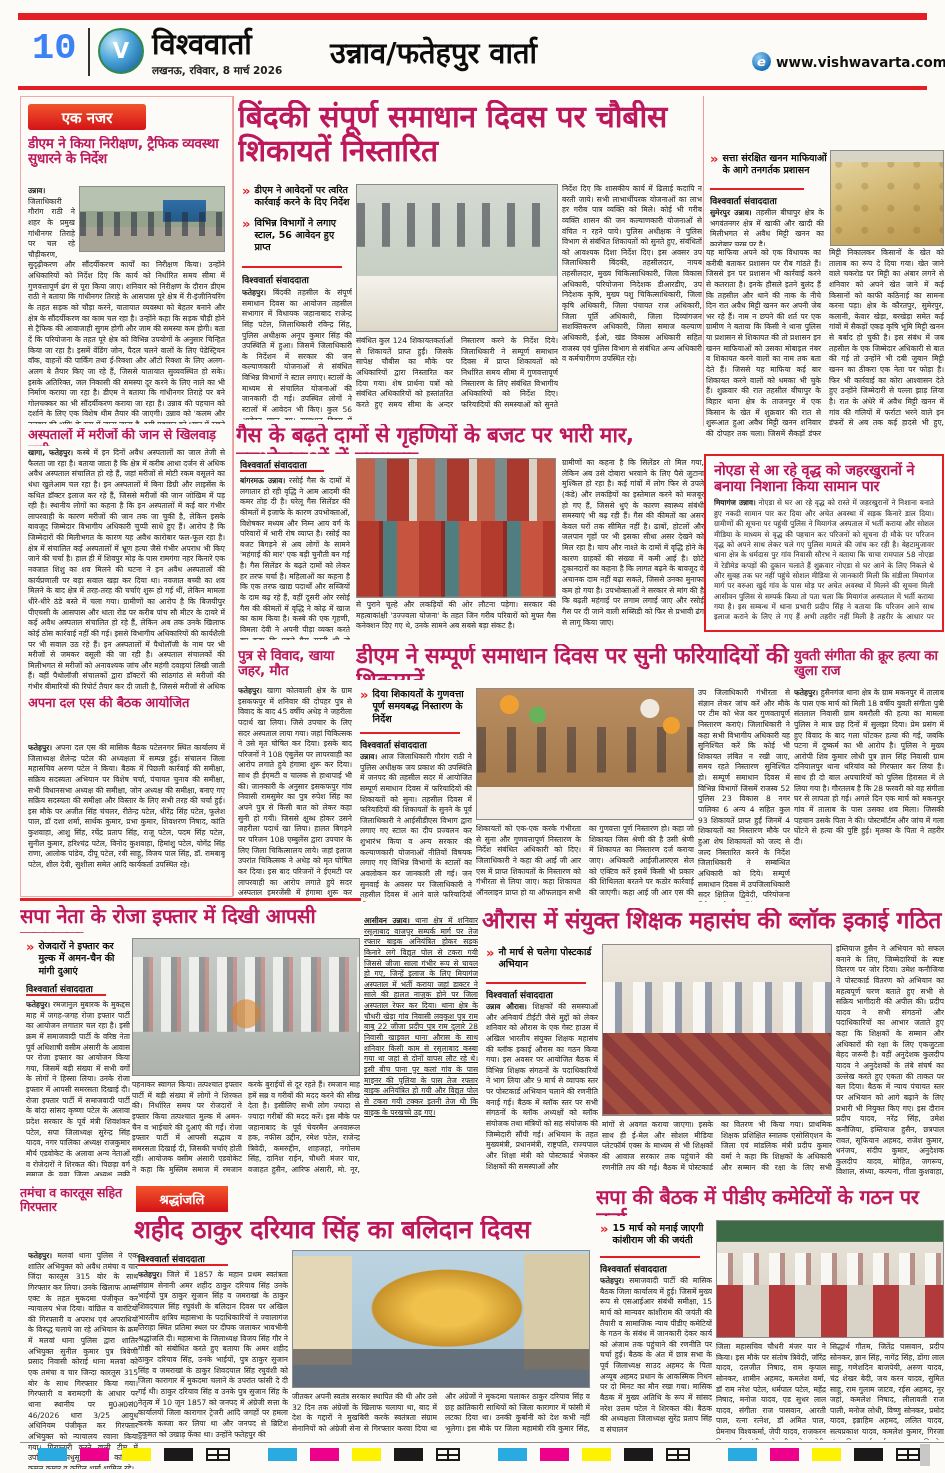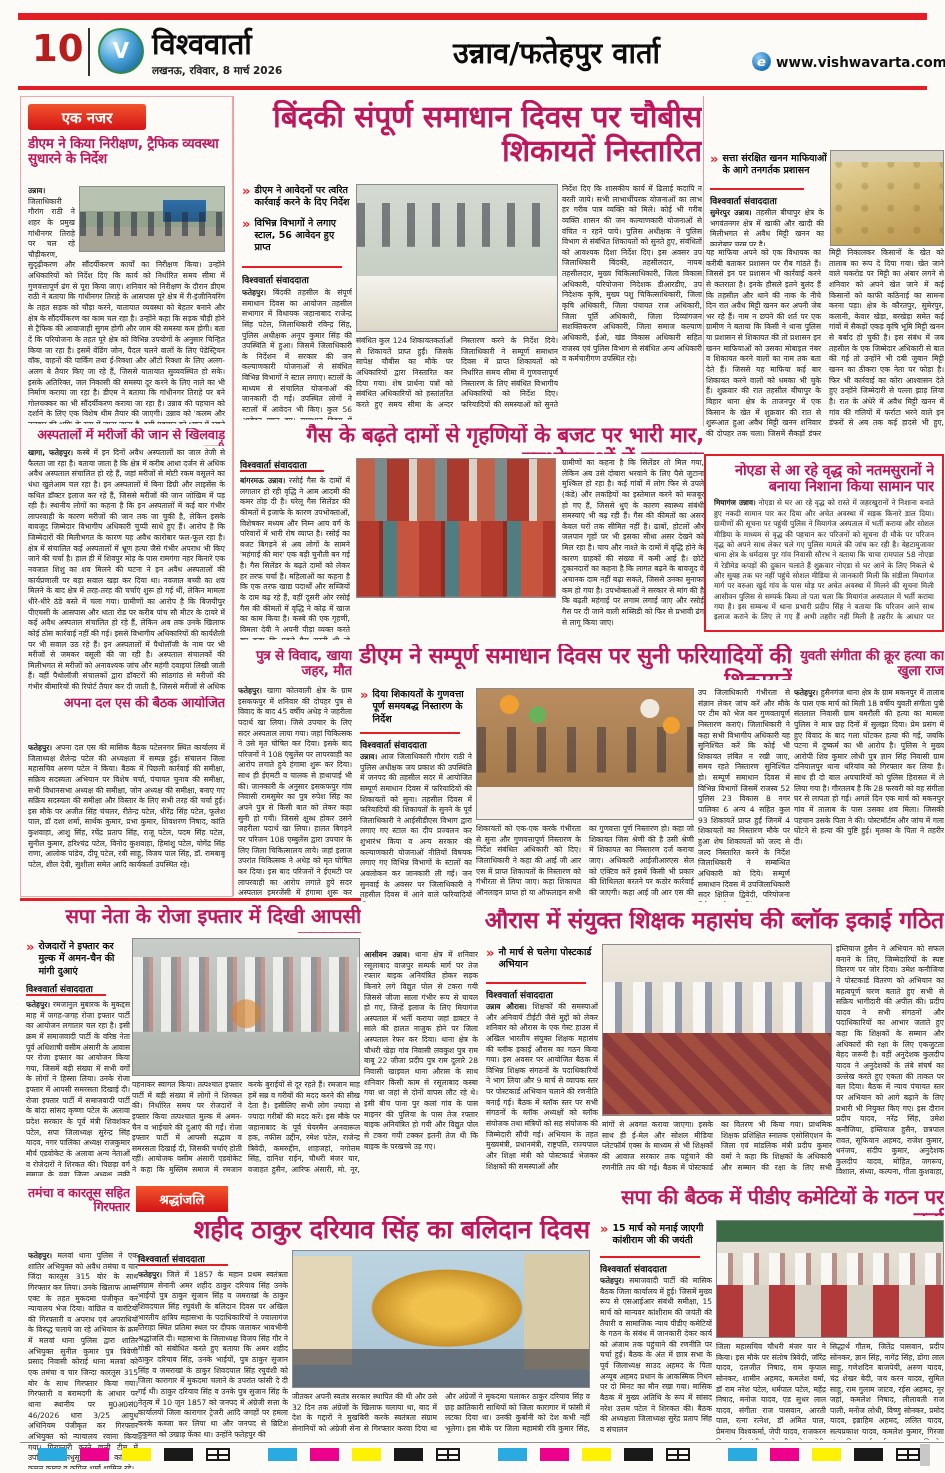--- a/index.html
+++ b/index.html
@@ -1,19 +1,19 @@
 <!DOCTYPE html>
 <html><head>
 <meta charset="utf-8">
 <style>
   html,body{margin:0;padding:0;background:#e9e7e2;font-family:"DejaVu Sans","Liberation Sans",sans-serif;}
   #page{position:relative;width:945px;height:1473px;margin:0 auto;background:#fcfbf7;overflow:hidden;color:#161616;}
   .abs{position:absolute;}
   .hl{font-weight:800;color:#be185d;line-height:1.12;letter-spacing:-.2px;overflow:hidden;}
-  .center{text-align:right;}
+  .center{text-align:left;}
   .body-txt{font-size:7.5px;line-height:1.42;text-align:justify;color:#1b1b1b;overflow:hidden;}
   .body-txt b{font-weight:700;}
   .byline{font-size:9px;font-weight:700;color:#0d0d0d;overflow:hidden;white-space:nowrap;}
   .redrule{background:#e31e24;}
   .grayrule{background:#8f8f8f;}
   .bullet{display:flex;gap:4px;font-size:9.5px;font-weight:700;line-height:1.3;color:#0d0d0d;overflow:hidden;}
   .bullet .chev{color:#e31e24;font-size:13px;line-height:1;font-weight:900;flex:0 0 auto;}
   .ph{position:absolute;border:1px solid #8a8a8a;box-sizing:border-box;}
   .label-red{background:linear-gradient(180deg,#f2552b,#d41317);color:#fff;font-weight:700;display:flex;align-items:center;justify-content:center;border-radius:3px;}
   .pinkstrip{background:#f6d9d0;color:#141414;font-weight:700;display:flex;align-items:center;padding:0 10px;overflow:hidden;}
@@ -60,21 +60,21 @@
     linear-gradient(#d8cba8,#d8cba8) 100% 15%/22% 85% no-repeat,
     linear-gradient(#bcd4e2,#a9c4d4);}
   .p-sapa{background:
     repeating-linear-gradient(90deg,#b23a3a 0 26px,#d9d2c6 26px 52px) 0 100%/100% 45% no-repeat,
     repeating-linear-gradient(90deg,rgba(250,250,248,.9) 0 11px,rgba(120,30,30,.4) 11px 16px,rgba(0,0,0,0) 16px 26px) 0 42%/100% 35% no-repeat,
     linear-gradient(#3d6b46,#3d6b46) 0 0/100% 18% no-repeat,
     linear-gradient(#e9e4da,#d8d1c3);}
   
   .brand{font-size:29px;font-weight:800;color:#0c0c0c;line-height:1;}
   .edition{font-size:10.5px;font-weight:700;color:#222;}
-  .pageno{font-size:37px;font-weight:800;color:#b91c1c;line-height:1;}
+  .pageno{font-size:37px;font-weight:800;color:#3b82f6;line-height:1;font-family:Liberation Mono, monospace;}
   .sectitle{font-size:29px;font-weight:800;color:#0c0c0c;}
   .website{display:flex;align-items:center;gap:5px;font-size:13.5px;font-weight:700;color:#111;}
   .eicon{width:19px;height:19px;border-radius:50%;background:radial-gradient(circle at 35% 30%,#8ecbf5,#1c71b8 70%);color:#fff;font-weight:800;font-size:13px;display:flex;align-items:center;justify-content:center;font-style:italic;}
   .logo{width:46px;height:46px;border-radius:50%;background:radial-gradient(circle at 32% 30%,#bfe6f7,#4aa3d8 45%,#2e7fb5 70%,#19568a);border:2px solid #2f8a4c;display:flex;align-items:center;justify-content:center;color:#fff;font-weight:800;font-size:21px;box-sizing:border-box;}
   
   .cmyk{position:absolute;display:flex;gap:13px;align-items:center;}
   .sw{width:29px;height:13px;}
   .sw.c{background:#29abe2;} .sw.m{background:#ec008c;} .sw.y{background:#fff200;} .sw.k{background:#1a1a1a;}
   .regmark{width:24px;height:13px;border:2px solid #1a1a1a;box-sizing:border-box;background:
     linear-gradient(#1a1a1a,#1a1a1a) 50% 0/2px 100% no-repeat,
@@ -140,20 +140,21 @@
   <div class="abs body-txt" style="left:356px;top:336px;width:202px;height:84px;column-count:2;column-gap:8px;">संबंधित कुल 124 शिकायतकर्ताओं से शिकायतें प्राप्त हुईं। जिसके सापेक्ष चौबीस का मौके पर अधिकारियों द्वारा निस्तारित कर दिया गया। शेष प्रार्थना पत्रों को संबंधित अधिकारियों को हस्तांतरित करते हुए समय सीमा के अन्दर निस्तारण करने के निर्देश दिये। जिलाधिकारी ने सम्पूर्ण समाधान दिवस में प्राप्त शिकायतों को निर्धारित समय सीमा में गुणवत्तापूर्ण निस्तारण के लिए संबंधित विभागीय अधिकारियों को निर्देश दिए। फरियादियों की समस्याओं को सुनते हुए डीएम ने कहा कि फरियादियों की शिकायतों का त्वरित निस्तारण और शिकायतकर्ता की संतुष्टि ही सम्पूर्ण समाधान दिवस का मुख्य लक्ष्य है। इसमें किसी भी प्रकार लापरवाही पाये जाने अथवा संबंधित अधिकारी व कर्मचारी द्वारा ससमय संज्ञान न लेने पर जिम्मेदार अधिकारी के विरूद्ध सख्त कार्यवाही की जायेगी। उन्होंने संपूर्ण समाधान दिवस में सभी विभागीय अधिकारियों को सख्त</div>
   <div class="abs body-txt" style="left:562px;top:184px;width:140px;height:236px;">निर्देश दिए कि शासकीय कार्य में ढिलाई कदापि न बरती जाये। सभी लाभार्थीपरक योजनाओं का लाभ हर गरीब पात्र व्यक्ति को मिले। कोई भी गरीब व्यक्ति शासन की जन कल्याणकारी योजनाओं से वंचित न रहने पाये। पुलिस अधीक्षक ने पुलिस विभाग से संबंधित शिकायतों को सुनते हुए, संबंधितों को आवश्यक दिशा निर्देश दिए। इस अवसर उप जिलाधिकारी बिंदकी, तहसीलदार, नायब तहसीलदार, मुख्य चिकित्साधिकारी, जिला विकास अधिकारी, परियोजना निदेशक डीआरडीए, उप निदेशक कृषि, मुख्य पशु चिकित्साधिकारी, जिला कृषि अधिकारी, जिला पंचायत राज अधिकारी, जिला पूर्ति अधिकारी, जिला दिव्यांगजन सशक्तिकरण अधिकारी, जिला समाज कल्याण अधिकारी, ईओ, खंड विकास अधिकारी सहित राजस्व एवं पुलिस विभाग से संबंधित अन्य अधिकारी व कर्मचारीगण उपस्थित रहे।</div>
 
   <div class="abs hl center" style="left:236px;top:424px;width:468px;height:30px;font-size:21px;">गैस के बढ़ते दामों से गृहणियों के बजट पर भारी मार, उपभोक्ताओं में हाहाकार</div>
   <div class="abs byline" style="left:240px;top:458px;width:110px;">विश्ववार्ता संवाददाता</div>
   <div class="abs redrule" style="left:240px;top:470px;width:84px;height:2px;"></div>
   <div class="abs body-txt" style="left:240px;top:476px;width:110px;height:164px;">
     <b>बांगरमऊ उन्नाव।</b><span> रसोई गैस के दामों में लगातार हो रही वृद्धि ने आम आदमी की कमर तोड़ दी है। घरेलू गैस सिलेंडर की कीमतों में इजाफे के कारण उपभोक्ताओं, विशेषकर मध्यम और निम्न आय वर्ग के परिवारों में भारी रोष व्याप्त है। रसोई का बजट बिगड़ने से अब लोगों के सामने 'महंगाई की मार' एक बड़ी चुनौती बन गई है। गैस सिलेंडर के बढ़ते दामों को लेकर हर तरफ चर्चा है। महिलाओं का कहना है कि एक तरफ खाद्य पदार्थों और सब्जियों के दाम बढ़ रहे हैं, वहीं दूसरी ओर रसोई गैस की कीमतों में वृद्धि ने कोढ़ में खाज का काम किया है। कस्बे की एक गृहणी, विमला देवी ने अपनी पीड़ा व्यक्त करते हुए कहा कि पहले गैस सस्ती थी तो खाना बनाना आसान था, लेकिन अब सिलेंडर भरवाना जेब पर भारी पड़ रहा है। अगर यही हाल रहा तो हमें फिर</span>
   </div>
   <div class="ph p-gas" style="left:356px;top:458px;width:200px;height:140px;"></div>
+  <div class="abs body-txt" style="left:356px;top:600px;width:200px;height:42px;">से पुराने चूल्हे और लकड़ियों की ओर लौटना पड़ेगा। सरकार की महत्वाकांक्षी 'उज्ज्वला योजना' के तहत जिन गरीब परिवारों को मुफ्त गैस कनेक्शन दिए गए थे, उनके सामने अब सबसे बड़ा संकट है।</div>
   <div class="abs body-txt" style="left:562px;top:458px;width:142px;height:184px;">ग्रामीणों का कहना है कि सिलेंडर तो मिल गया, लेकिन अब उसे दोबारा भरवाने के लिए पैसे जुटाना मुश्किल हो रहा है। कई गांवों में लोग फिर से उपले (कंडे) और लकड़ियों का इस्तेमाल करने को मजबूर हो गए हैं, जिससे धुएं के कारण स्वास्थ्य संबंधी समस्याएं भी बढ़ रही हैं। गैस की कीमतों का असर केवल घरों तक सीमित नहीं है। ढाबों, होटलों और जलपान गृहों पर भी इसका सीधा असर देखने को मिल रहा है। चाय और नाश्ते के दामों में वृद्धि होने के कारण ग्राहकों की संख्या में कमी आई है। छोटे दुकानदारों का कहना है कि लागत बढ़ने के बावजूद वे अचानक दाम नहीं बढ़ा सकते, जिससे उनका मुनाफा कम हो गया है। उपभोक्ताओं ने सरकार से मांग की है कि बढ़ती महंगाई पर लगाम लगाई जाए और रसोई गैस पर दी जाने वाली सब्सिडी को फिर से प्रभावी ढंग से लागू किया जाए।</div>
 
   <div class="abs hl center" style="left:238px;top:648px;width:114px;height:34px;font-size:13.5px;">पुत्र से विवाद, खाया जहर, मौत</div>
   <div class="abs body-txt" style="left:238px;top:686px;width:114px;height:212px;">
     <b>फतेहपुर।</b><span> खागा कोतवाली क्षेत्र के ग्राम इसकफपुर में शनिवार की दोपहर पुत्र से विवाद के बाद 45 वर्षीय अधेड़ ने जहरीला पदार्थ खा लिया। जिसे उपचार के लिए सदर अस्पताल लाया गया। जहां चिकित्सक ने उसे मृत घोषित कर दिया। इसके बाद परिजनों ने 108 एंबुलेंस पर लापरवाही का आरोप लगाते हुये हंगामा शुरू कर दिया। साथ ही ईएमटी व चालक से हाथापाई भी की। जानकारी के अनुसार इसकफपुर गांव निवासी रामसुमेर का पुत्र रुपेश सिंह का अपने पुत्र से किसी बात को लेकर कहा सुनी हो गयी। जिससे क्षुब्ध होकर उसने जहरीला पदार्थ खा लिया। हालत बिगड़ने पर परिजन 108 एम्बुलेंस द्वारा उपचार के लिए जिला चिकित्सालय लाये। जहां इलाज उपरांत चिकित्सक ने अधेड़ को मृत घोषित कर दिया। इस बाद परिजनों ने ईएमटी पर लापरवाही का आरोप लगाते हुये सदर अस्पताल इमरजेंसी में हंगामा शुरू कर दिया।</span>
   </div>
 
   <div class="abs hl center" style="left:356px;top:644px;width:436px;height:36px;font-size:22px;">डीएम ने सम्पूर्ण समाधान दिवस पर सुनी फरियादियों की शिकायतें</div>
   <div class="abs bullet" style="left:360px;top:688px;width:112px;">
     <span class="chev">»</span>
@@ -179,42 +180,42 @@
   </div>
   <div class="abs redrule" style="left:710px;top:188px;width:94px;height:2px;"></div>
   <div class="abs byline" style="left:710px;top:194px;width:118px;">विश्ववार्ता संवाददाता</div>
   <div class="ph p-sand" style="left:830px;top:150px;width:114px;height:96px;"></div>
   <div class="abs body-txt" style="left:710px;top:208px;width:114px;height:38px;">
     <b>सुमेरपुर उन्नाव।</b><span> तहसील बीघापुर क्षेत्र के भगवंतनगर क्षेत्र में खाकी और खादी की मिलीभगत से अवैध मिट्टी खनन का कारोबार चरम पर है।</span>
   </div>
   <div class="abs body-txt" style="left:706px;top:248px;width:238px;height:202px;column-count:2;column-gap:8px;">यह माफिया अपने को एक विधायक का करीबी बताकर प्रशासन पर रौब गांठते हैं। जिससे इन पर प्रशासन भी कार्रवाई करने से कतराता है। इनके हौसले इतने बुलंद हैं कि तहसील और थाने की नाक के नीचे दिन रात अवैध मिट्टी खनन कर अपनी जेब भर रहे हैं। नाम न छपने की शर्त पर एक ग्रामीण ने बताया कि किसी ने थाना पुलिस या प्रशासन से शिकायत की तो प्रशासन इन खनन माफियाओं को उसका मोबाइल नंबर व शिकायत करने वालों का नाम तक बता देते हैं। जिससे यह माफिया कई बार शिकायत करने वालों को धमका भी चुके हैं। शुक्रवार की रात तहसील बीघापुर के बिहार थाना क्षेत्र के ताजनपुर में एक किसान के खेत में शुक्रवार की रात से शुरूआत हुआ अवैध मिट्टी खनन शनिवार की दोपहर तक चला। जिसमें सैकड़ों डंफर मिट्टी निकालकर किसानों के खेत को तालाब का रूप दे दिया गया। खेत जाने वाले चकरोड पर मिट्टी का अंबार लगने से शनिवार को अपने खेत जाने में कई किसानों को काफी कठिनाई का सामना करना पड़ा। क्षेत्र के कौरतपुर, सुमेरपुर, कलानी, केवार खेड़ा, बरखेड़ा समेत कई गांवों में सैकड़ों एकड़ कृषि भूमि मिट्टी खनन से बर्बाद हो चुकी है। इस संबंध में जब तहसील के एक जिम्मेदार अधिकारी से बात की गई तो उन्होंने भी दबी जुबान मिट्टी खनन का ठीकरा एक नेता पर फोड़ा है। फिर भी कार्रवाई का कोरा आश्वासन देते हुए उन्होंने जिम्मेदारी से पल्ला झाड़ लिया है। रात के अंधेरे में अवैध मिट्टी खनन में गांव की गलियों में फर्राटा भरने वाले इन डंफरों से अब तक कई हादसे भी हुए, लेकिन खनन माफियाओं के सत्ता संरक्षित होने से प्रशासन ने भी कार्रवाई नहीं की।</div>
 
   <div class="boxred" style="left:704px;top:454px;width:240px;height:178px;">
-    <div class="hl center" style="margin:6px 8px 4px;font-size:14.5px;">नोएडा से आ रहे वृद्ध को नतमसुरानों ने बनाया निशाना किया सामान पार</div>
+    <div class="hl center" style="margin:6px 8px 4px;font-size:14.5px;">नोएडा से आ रहे वृद्ध को जहरखुरानों ने बनाया निशाना किया सामान पार</div>
     <div class="body-txt" style="margin:0 8px;height:124px;font-size:7.3px;">
       <b>मियागंज उन्नाव।</b><span> नोएडा से घर आ रहे वृद्ध को रास्ते में जहरखुरानों ने निशाना बनाते हुए नकदी सामान पार कर दिया और अचेत अवस्था में सड़क किनारे डाल दिया। ग्रामीणों की सूचना पर पहुंची पुलिस ने मियागंज अस्पताल में भर्ती कराया और सोशल मीडिया के माध्यम से वृद्ध की पहचान कर परिजनों को सूचना दी मौके पर परिजन वृद्ध को अपने साथ लेकर चले गए पुलिस मामले की जांच कर रही है। बेहटामुजावर थाना क्षेत्र के धर्मदास पुर गांव निवासी सौरभ ने बताया कि चाचा रामपाल 58 नोएडा में रेडीमेड कपड़ों की दुकान चलाते हैं शुक्रवार नोएडा से घर आने के लिए निकले थे और सुबह तक घर नहीं पहुंचे सोशल मीडिया से जानकारी मिली कि संडीला मियागंज मार्ग पर बरुआ खुर्द गांव के पास मोड़ पर अचेत अवस्था में मिलने की सूचना मिली आसीवन पुलिस से सम्पर्क किया तो पता चला कि मियागंज अस्पताल में भर्ती कराया गया है। इस सम्बन्ध में थाना प्रभारी प्रदीप सिंह ने बताया कि परिजन आने साथ इलाज कराने के लिए ले गए हैं अभी तहरीर नहीं मिली है तहरीर के आधार पर कार्रवाई की जाएगी।</span>
     </div>
   </div>
 
   <div class="abs redrule" style="left:20px;top:898px;width:341px;height:3px;"></div>
   <div class="abs hl center" style="left:20px;top:905px;width:341px;height:28px;font-size:20px;">सपा नेता के रोजा इफ्तार में दिखी आपसी समरसता</div>
   <div class="abs bullet" style="left:26px;top:940px;width:104px;">
     <span class="chev">»</span>
       <span>रोजदारों ने इफ्तार कर मुल्क में अमन-चैन की मांगी दुआएं</span>
   </div>
   <div class="abs byline" style="left:26px;top:982px;width:104px;">विश्ववार्ता संवाददाता</div>
   <div class="abs redrule" style="left:26px;top:994px;width:80px;height:2px;"></div>
   <div class="ph p-iftar" style="left:132px;top:938px;width:228px;height:138px;"></div>
   <div class="abs body-txt" style="left:26px;top:1000px;width:104px;height:176px;">
     <b>फतेहपुर।</b><span> रमजानुल मुबारक के मुकद्दस माह में जगह-जगह रोजा इफ्तार पार्टी का आयोजन लगातार चल रहा है। इसी क्रम में समाजवादी पार्टी के वरिष्ठ नेता पूर्व अधिशाषी वसीम अंसारी के आवास पर रोजा इफ्तार का आयोजन किया गया, जिसमें बड़ी संख्या में सभी वर्गों के लोगों ने हिस्सा लिया। उनके रोजा इफ्तार में आपसी समरसता दिखाई दी। रोजा इफ्तार पार्टी में समाजवादी पार्टी के बांदा सांसद कृष्णा पटेल के अलावा प्रदेश सरकार के पूर्व मंत्री शिवशंकर पटेल, सपा जिलाध्यक्ष सुरेन्द्र सिंह यादव, नगर पालिका अध्यक्ष राजकुमार मौर्य एडवोकेट के अलावा अन्य नेताओं व रोजेदारों ने शिरकत की। पिछड़ा वर्ग समाज के युवा जिला अध्यक्ष लकी अंसारी ने आए हुए अतिथियों व रोजेदारों का फूल-माला</span>
   </div>
   <div class="abs body-txt" style="left:132px;top:1080px;width:110px;height:96px;">पहनाकर स्वागत किया। तत्पश्चात इफ्तार पार्टी में बड़ी संख्या में लोगों ने शिरकत की। निर्धारित समय पर रोजदारों ने इफ्तार किया तत्पश्चात मुल्क में अमन-चैन व भाईचारे की दुआएं की गईं। रोजा इफ्तार पार्टी में आपसी सद्भाव व समरसता दिखाई दी, जिसकी चर्चाएं होती रहीं। आयोजक वसीम अंसारी एडवोकेट ने कहा कि मुस्लिम समाज में रमजान माह बेहद मुकद्दस महीना है। इस माह मुस्लिम समाज के लोग तीस दिन रोजा रखकर अल्लाह तआला की इबादत</div>
   <div class="abs body-txt" style="left:248px;top:1080px;width:112px;height:96px;">करके बुराईयों से दूर रहते हैं। रमजान माह हमें सब्र व गरीबों की मदद करने की सीख देता है। इसीलिए सभी लोग ज्यादा से ज्यादा गरीबों की मदद करें। इस मौके पर जहानाबाद के पूर्व चेयरमैन अनवारूल हक, नफीस उद्दीन, रमेश पटेल, राजेन्द्र त्रिवेदी, कमरुद्दीन, शाहजहां, नगोत्तम सिंह, दानिश राईन, चौधरी मंजर यार, वजाहत हुसैन, आरिफ अंसारी, मो. नूर, राजा सलमान, चौधरी मोईन राईन, कैसर अब्बास, सैफी, एहसान राईन, राहत भी मौजूद रहे।</div>
 
-  <div class="abs body-txt" style="left:364px;top:950px;width:114px;height:214px;">
+  <div class="abs body-txt" style="left:364px;top:916px;width:114px;height:214px;text-decoration:underline;">
     <b>आसीवन उन्नाव।</b><span> थाना क्षेत्र में शनिवार रसूलाबाद वाजपुर सम्पर्क मार्ग पर तेज रफ्तार बाइक अनियंत्रित होकर सड़क किनारे लगे विद्युत पोल से टकरा गयी जिससे जीजा साला गंभीर रूप से घायल हो गए, जिन्हें इलाज के लिए मियागंज अस्पताल में भर्ती कराया जहां डाक्टर ने साले की हालत नाजुक होने पर जिला अस्पताल रेफर कर दिया। थाना क्षेत्र के चौधरी खेड़ा गांव निवासी लवकुश पुत्र राम बाबू 22 जीजा प्रदीप पुत्र राम दुलारे 28 निवासी खाइवल थाना औरास के साथ शनिवार किसी काम से रसूलाबाद कस्बा गया था जहां से दोनों वापस लौट रहे थे। इसी बीच पाना पुर कलां गांव के पास माइनर की पुलिया के पास तेज रफ्तार बाइक अनियंत्रित हो गयी और विद्युत पोल से टकरा गयी टक्कर इतनी तेज थी कि बाइक के परखच्चे उड़ गए।</span>
   </div>
 
   <div class="abs hl center" style="left:482px;top:908px;width:462px;height:32px;font-size:23px;">औरास में संयुक्त शिक्षक महासंघ की ब्लॉक इकाई गठित</div>
   <div class="abs bullet" style="left:486px;top:946px;width:112px;">
     <span class="chev">»</span>
       <span>नौ मार्च से चलेगा पोस्टकार्ड अभियान</span>
   </div>
   <div class="abs redrule" style="left:486px;top:982px;width:100px;height:2px;"></div>
   <div class="abs byline" style="left:486px;top:988px;width:112px;">विश्ववार्ता संवाददाता</div>

